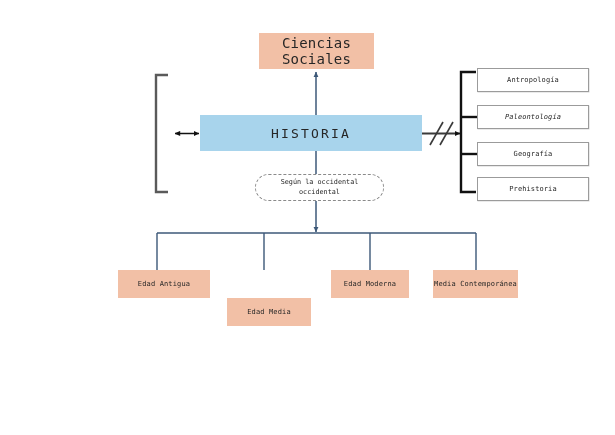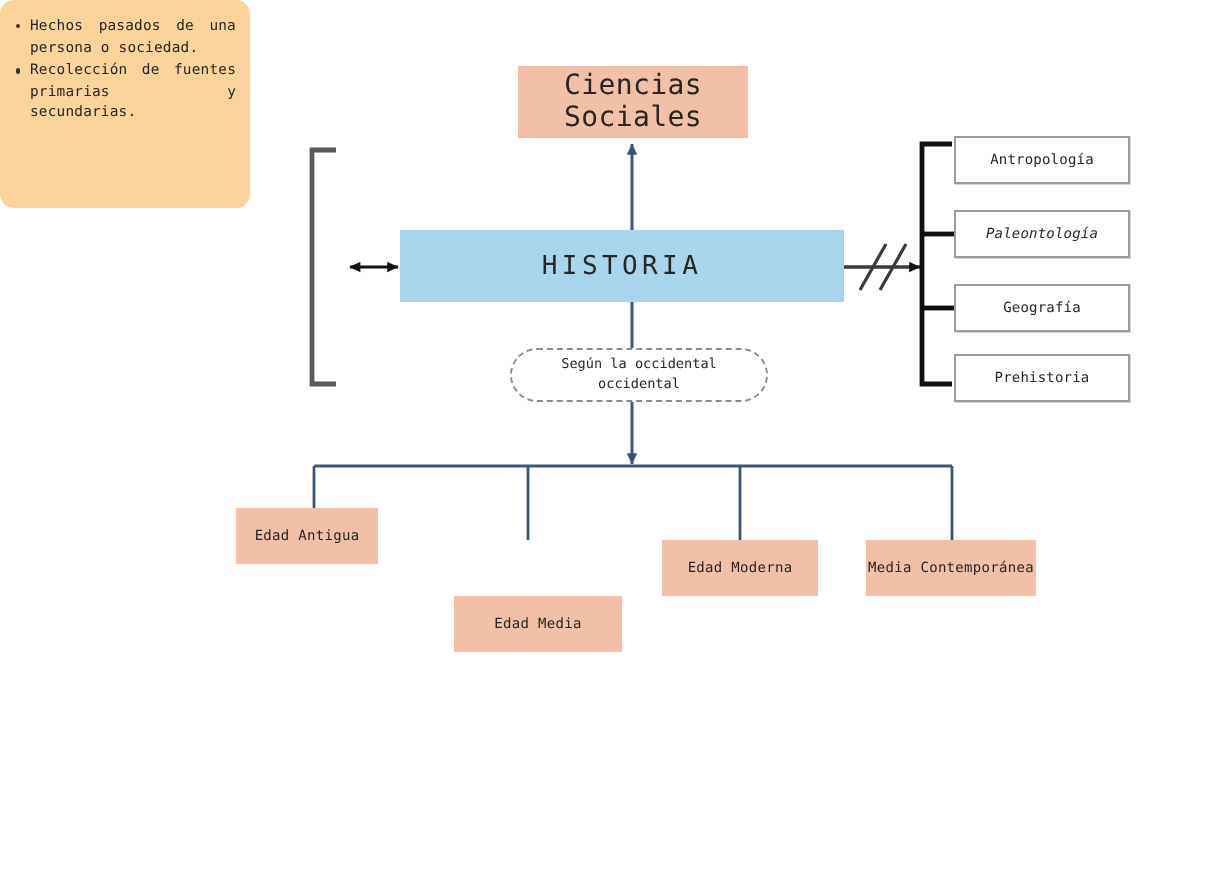--- a/index.html
+++ b/index.html
@@ -42,34 +42,34 @@
 
   
   #callout{
     left:255px;top:174px;width:129px;height:27px;
     border:1px dashed #8a8a8a;border-radius:14px;background:#ffffff;
     font-size:6.8px;line-height:9.4px;z-index:6;
   }
 
   
   .disc{
-    width:88px;height:24px;background:#ffffff;
+    width:112px;height:24px;background:#ffffff;
     border:1px solid #9b9b9b;font-size:7px;letter-spacing:.1px;
     box-shadow:0.5px 0.5px 0 #d6d6d6;
   }
   #disc-0{left:477px;top:68px;}
   #disc-1{left:477px;top:105px;font-style:italic;}
   #disc-2{left:477px;top:142px;}
   #disc-3{left:477px;top:177px;}
 
   
   .period{
     height:28px;background:#F2C0A6;font-size:7px;letter-spacing:.15px;
   }
-  #period-0{left:118px;top:254px;width:71px;}
+  #period-0{left:118px;top:270px;width:92px;}
   #period-1{left:227px;top:258px;width:84px;margin-top:40px;}
   #period-2{left:331px;top:270px;width:78px;}
   #period-3{left:433px;top:270px;width:85px;}
 
   svg{position:absolute;left:0;top:0;width:615px;height:435px;pointer-events:none;}
 </style>
 </head>
 <body>
 
 <div id="canvas">
@@ -107,26 +107,20 @@
 
     <path d="M476,72 L461,72 L461,192 L476,192" fill="none" stroke="#111111" stroke-width="2.4"></path>
     <line x1="461" y1="117" x2="477" y2="117" stroke="#111111" stroke-width="2.4"></line>
     <line x1="461" y1="154" x2="477" y2="154" stroke="#111111" stroke-width="2.4"></line>
   </svg>
 
   <div class="node" id="ciencias-sociales">Ciencias Sociales</div>
 
   <div class="node" id="historia">HISTORIA</div>
 
-  <div id="note-box">
-    <ul>
-      <li>Hechos pasados de una persona o sociedad.</li>
-      <li>Recolección de fuentes primarias y secundarias.</li>
-    </ul>
-  </div>
 
   <div class="node" id="callout">
     <div>
       <div>Según la occidental</div>
       <div>occidental</div>
     </div>
   </div>
 
   <div class="node disc" id="disc-0">Antropología</div>
   <div class="node disc" id="disc-1">Paleontología</div>

